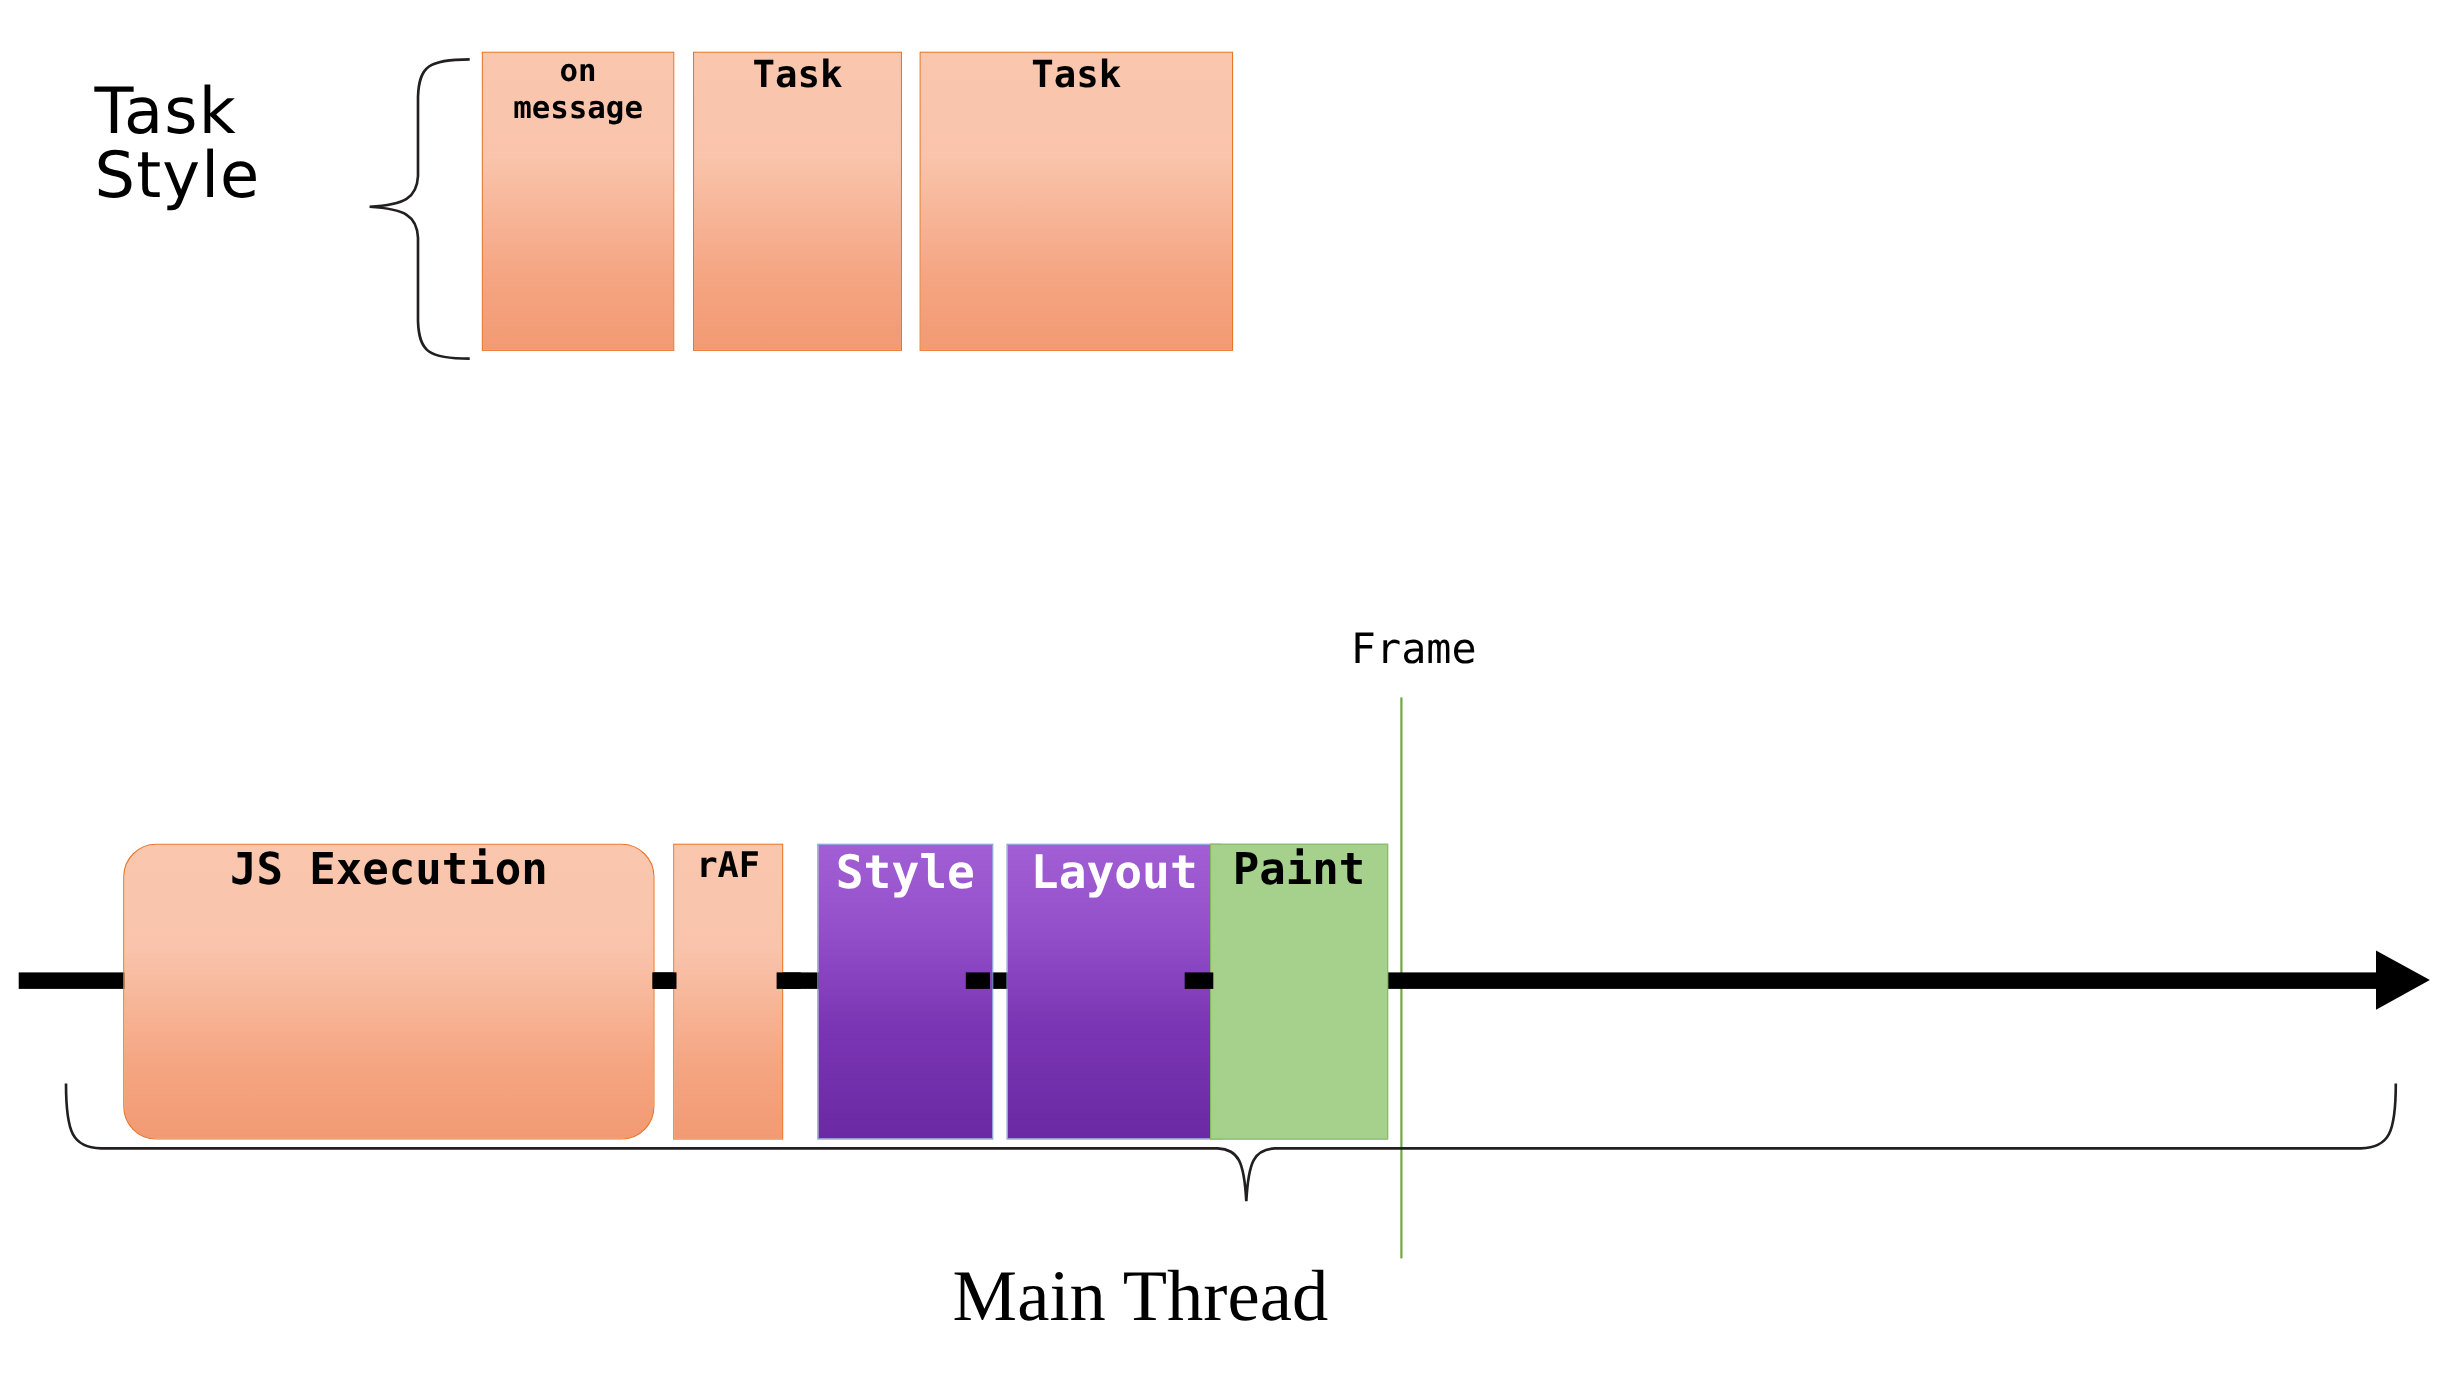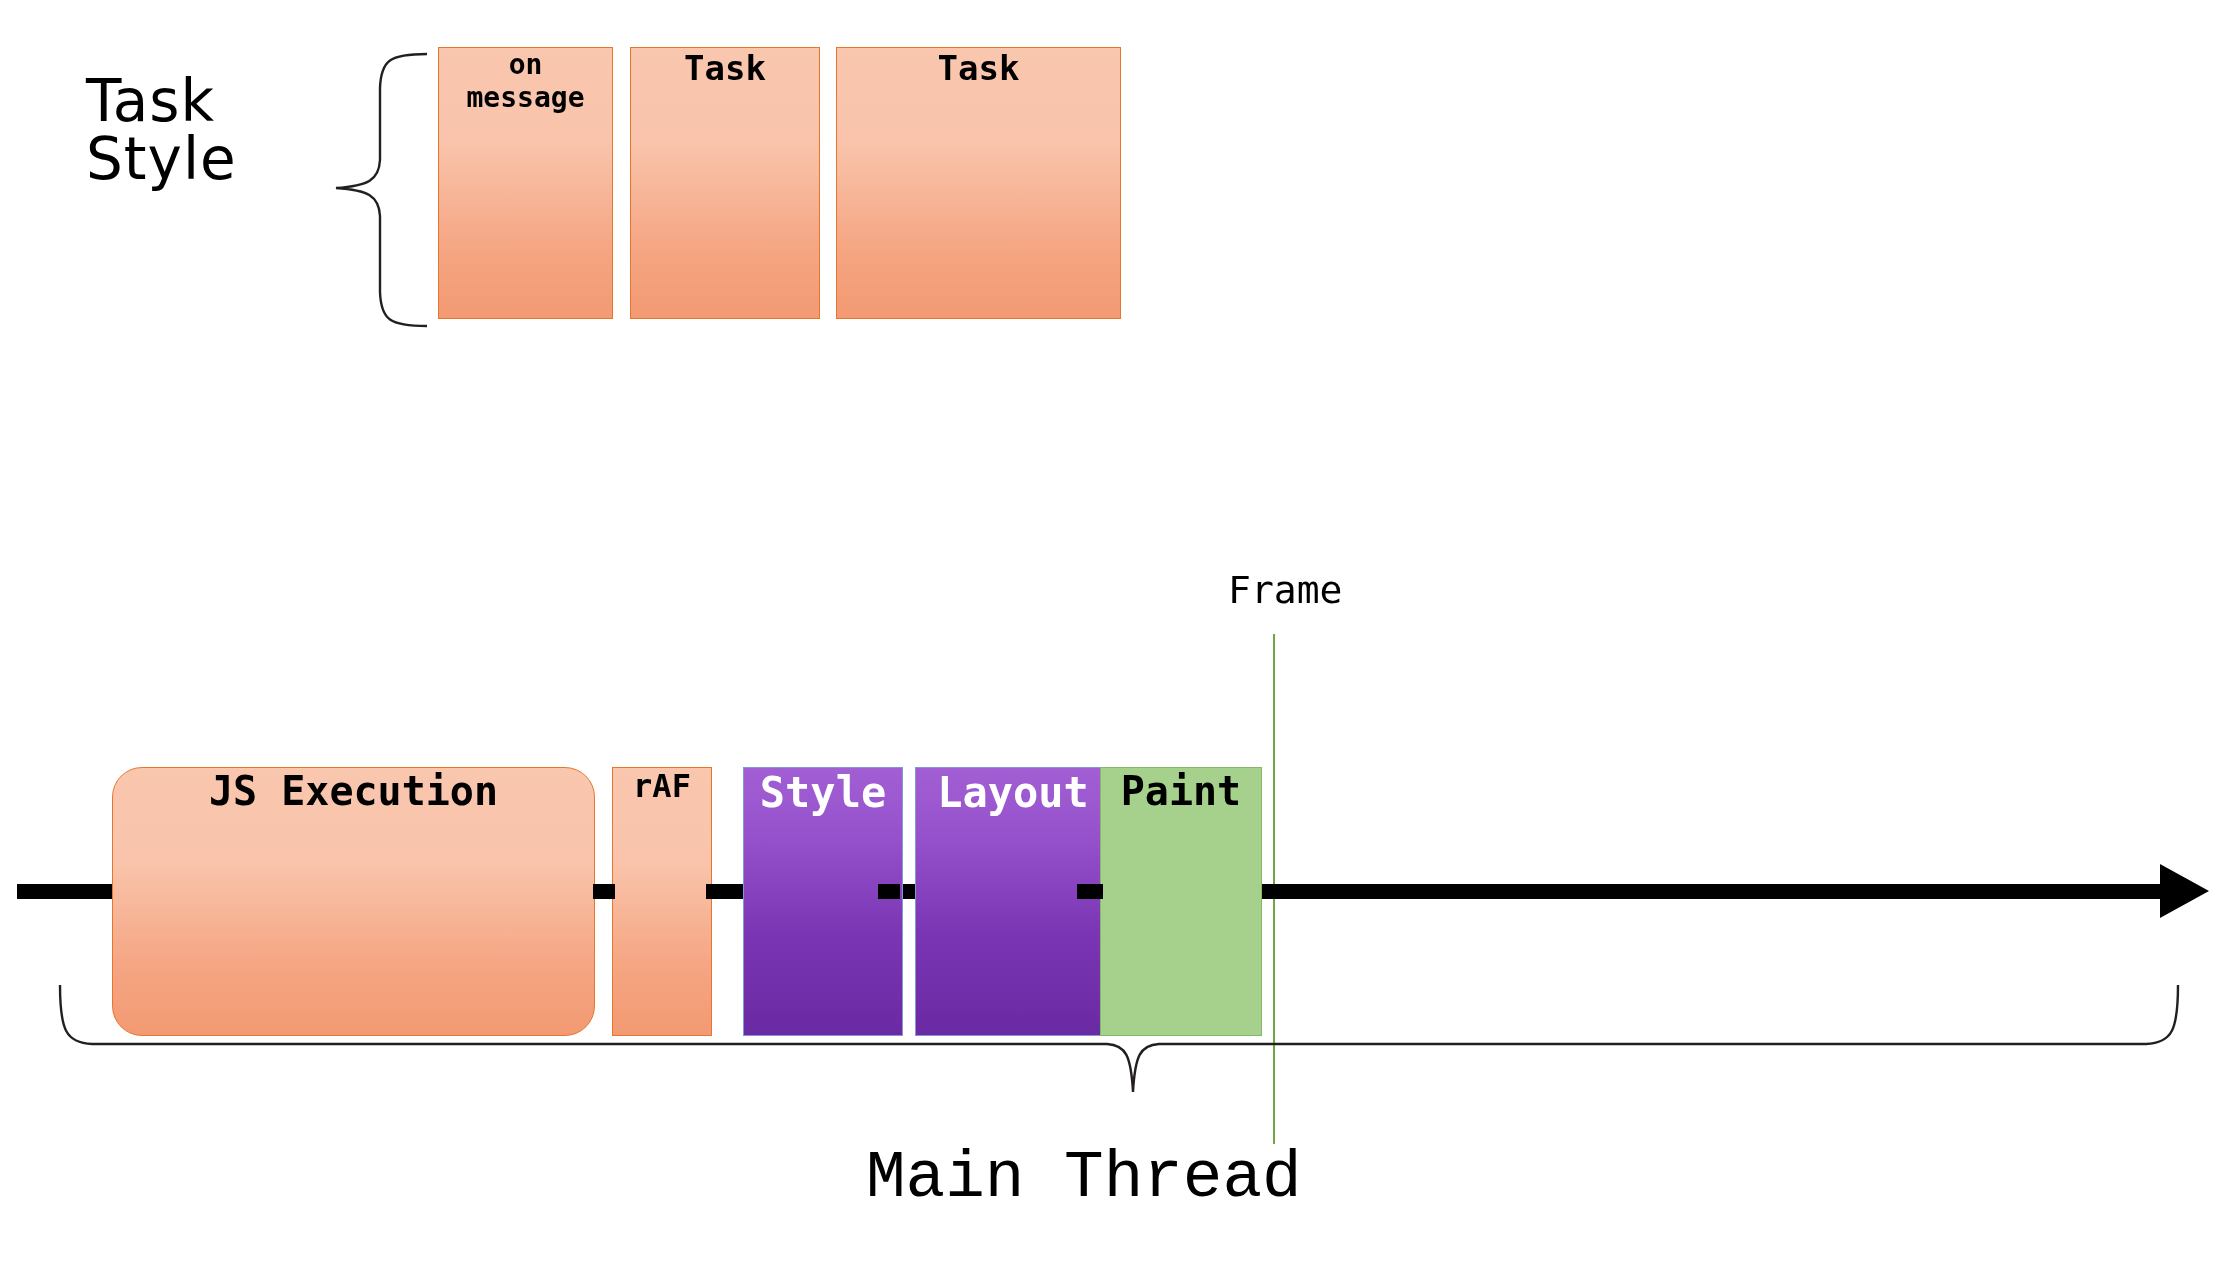--- a/index.html
+++ b/index.html
@@ -79,21 +79,21 @@
     font-family: "DejaVu Sans", sans-serif;
     font-size: 58px;
     line-height: 1.0;
     letter-spacing: 1px;
   }
   .label-frame {
     font-family: "DejaVu Sans Mono", monospace;
     font-size: 38px;
   }
   .label-mt {
-    font-family: Liberation Mono, monospace;
+    font-family: Liberation Serif, serif;
     font-size: 66px;
   }
 
   .svg-layer {
     position: absolute;
     left: 0;
     top: 0;
     width: 2220px;
     height: 1261px;
     pointer-events: none;

